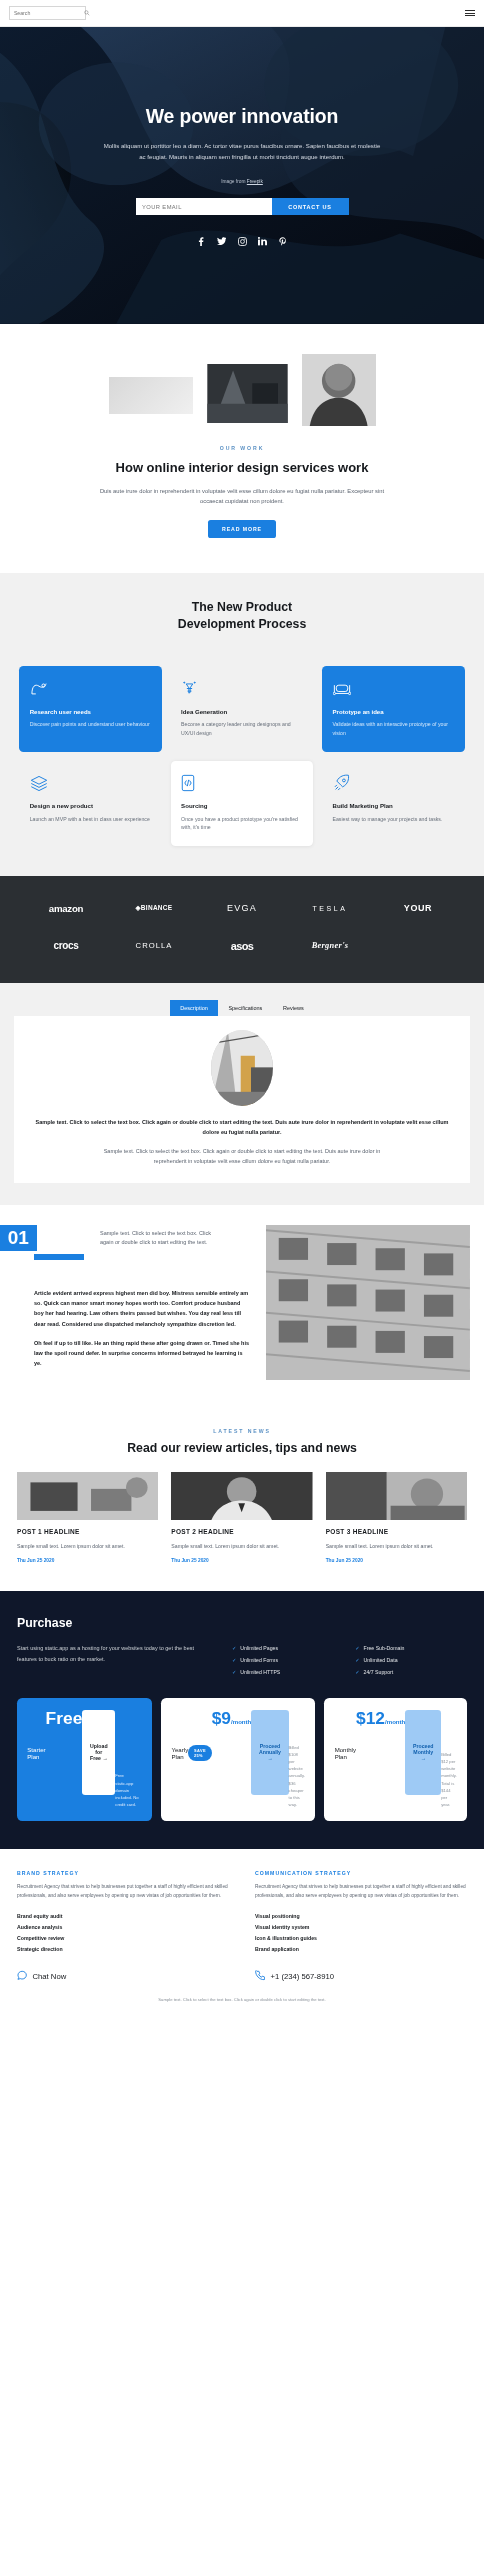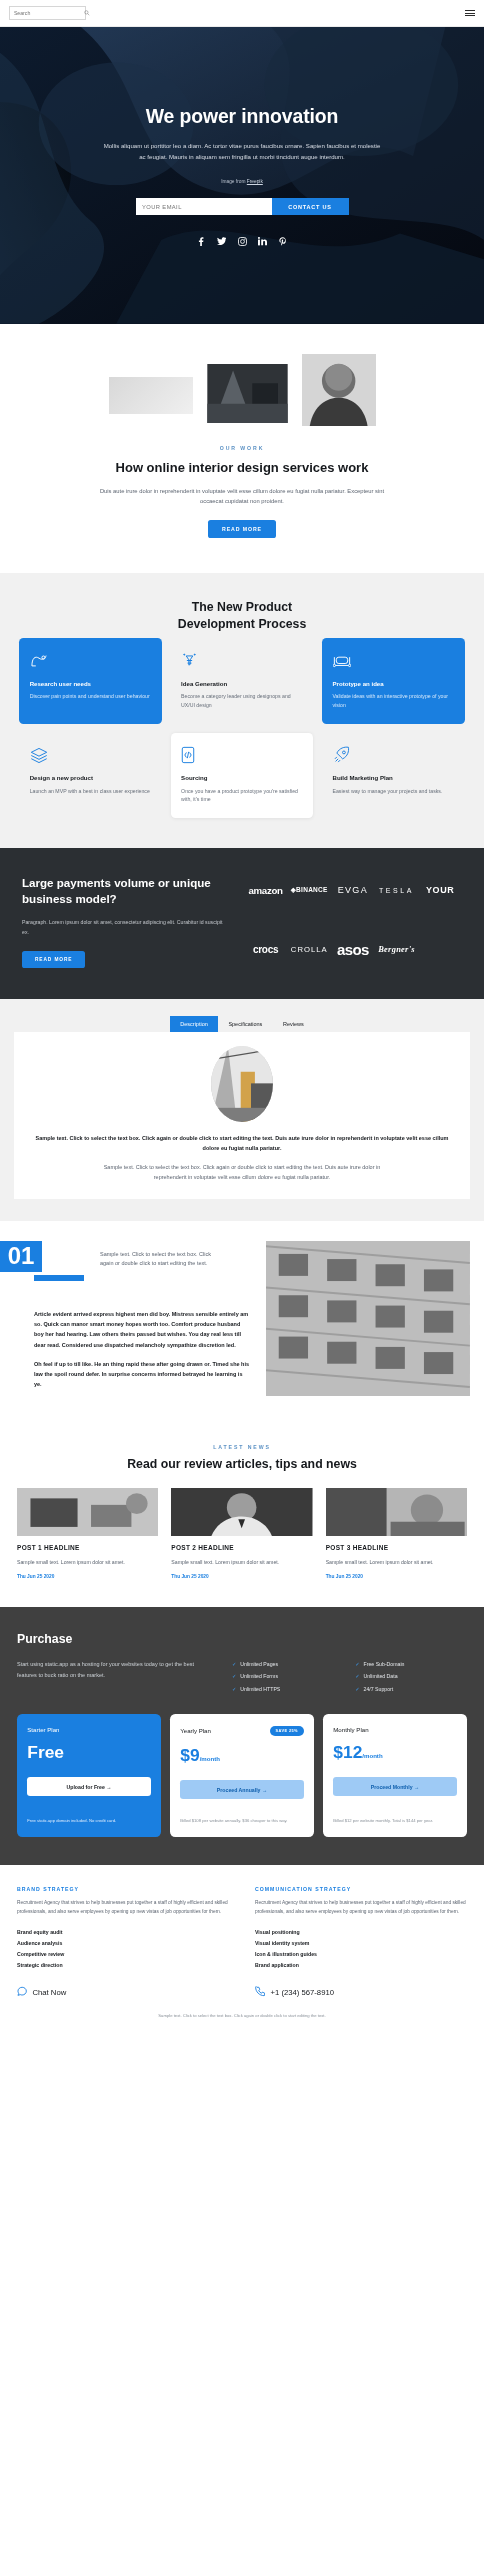--- a/index.html
+++ b/index.html
@@ -114,21 +114,21 @@
     display: block; margin: 0 auto; border: 0; cursor: pointer;
     background: #1a7fe0; color: #fff; border-radius: 2.6px;
     padding: 5.8px 14px; font-size: 5.2px; font-weight: 700; letter-spacing: 0.9px;
     font-family: "Liberation Sans", sans-serif;
   }
 
   
   .process { background: #f1f1f1; padding: 26px 19.4px 30px; }
   .process h2 {
     text-align: center; font-size: 12.3px; font-weight: 700;
-    line-height: 1.35; margin-bottom: 6px; color: #16191d;
+    line-height: 1.35; margin-bottom: 34px; color: #16191d;
   }
   .grid3 { display: grid; grid-template-columns: repeat(3, 1fr); gap: 9px; }
   .pcard { border-radius: 4.5px; padding: 13px 10.3px 14px; min-height: 85px; }
   .pcard.blue { background: #1a7fe0; color: #fff; }
   .pcard.plain { background: transparent; color: #16191d; }
   .pcard.white { background: #fff; color: #16191d; box-shadow: 0 0.6px 3.9px rgba(0,0,0,.07); }
   .pcard .ico { height: 19.4px; margin-bottom: 9px; display: flex; align-items: center; }
   .pcard h3 { font-size: 6.1px; font-weight: 700; margin-bottom: 5.8px; }
   .pcard p { font-size: 5.2px; line-height: 1.65; opacity: .92; }
   .pcard.blue p { color: #e3f0fd; }
@@ -151,21 +151,21 @@
   }
   .logos { flex: 1; display: grid; grid-template-columns: repeat(5,1fr); row-gap: 26px; align-items: center; justify-items: center; }
   .logo { color: #fff; font-size: 8.4px; font-weight: 700; letter-spacing: 0.3px; white-space: nowrap; }
   .logo.amazon { font-size: 9.7px; font-weight: 700; letter-spacing: -0.3px; }
   .logo.binance { font-size: 6.5px; letter-spacing: 0.3px; }
   .logo.evga { font-size: 9px; letter-spacing: 1.3px; font-weight: 400; }
   .logo.tesla { font-size: 7px; letter-spacing: 2.6px; font-weight: 400; }
   .logo.sony { font-size: 9px; letter-spacing: 0.6px; }
   .logo.crocs { font-size: 10px; letter-spacing: -0.3px; }
   .logo.crolla { font-size: 7.7px; letter-spacing: 1px; font-weight: 400; }
-  .logo.asos { font-size: 15px; letter-spacing: -0.6px; }
+  .logo.asos { font-size: 11px; letter-spacing: -0.6px; }
   .logo.bergners { font-size: 8.4px; font-style: italic; font-family: "Liberation Serif", serif; }
 
   
   .tabs-section { background: #f1f1f1; padding: 17px 14px 22px; }
   .tabs { display: flex; justify-content: center; gap: 0; }
   .tab {
     padding: 5.2px 10.3px; font-size: 5.5px; cursor: pointer;
     color: #16191d; background: transparent;
   }
   .tab.active { background: #1a7fe0; color: #fff; font-weight: 400; }
@@ -184,21 +184,21 @@
     font-size: 5.5px; text-align: center; line-height: 1.85; color: #5c6470;
     max-width: 310px; margin: 0 auto;
   }
 
   
   .numbered { background: #fff; padding: 19.4px 0 26px; display: flex; }
   .num-left { width: 55%; padding-left: 0; }
   .num-badge-row { display: flex; align-items: flex-start; margin-bottom: 2.6px; }
   .num-badge {
     background: #1a7fe0; color: #fff;
-    font-size: 24px; font-weight: 700;
+    font-size: 19px; font-weight: 700;
     padding: 3.2px 7.7px 4.5px 7.7px;
     line-height: 1;
   }
   .num-underline { width: 50px; height: 5.8px; background: #1a7fe0; margin-left: 34px; }
   .num-sample {
     font-size: 5.5px; color: #5c6470; line-height: 1.75;
     width: 116px; margin-left: 100px; margin-top: -31px;
   }
   .num-body { padding: 0 17px 0 34px; margin-top: 40px; }
   .num-body p { font-size: 5.5px; font-weight: 700; line-height: 1.85; color: #16191d; }
@@ -212,29 +212,29 @@
   
   .news { background: #fff; padding: 22px 17px 28px; }
   .news h2 { text-align: center; font-size: 12.3px; font-weight: 700; margin-bottom: 17px; color: #16191d; }
   .news-grid { display: grid; grid-template-columns: repeat(3,1fr); gap: 13px; }
   .news-thumb { width: 100%; height: 48px; background: linear-gradient(120deg,#bdbdbd,#8d8d8d,#d6d6d6); margin-bottom: 7.7px; }
   .news h3 { font-size: 6.5px; font-weight: 700; letter-spacing: 0.3px; margin-bottom: 6.5px; color: #16191d; }
   .news p { font-size: 5.2px; color: #5c6470; line-height: 1.75; margin-bottom: 7.7px; }
   .news .date { font-size: 4.8px; font-weight: 700; color: #1a7fe0; }
 
   
-  .purchase { background: #404040; color: #fff; padding: 24.5px 17px 28px; }
+  .purchase { background: #0f172a; color: #fff; padding: 24.5px 17px 28px; }
   .purchase h2 { font-size: 12.3px; font-weight: 700; margin-bottom: 13px; }
   .purchase-top { display: flex; gap: 17px; margin-bottom: 20.7px; }
   .purchase-top .intro { width: 44%; font-size: 5.5px; color: #ccd1d6; line-height: 1.95; }
   .feat-cols { flex: 1; display: grid; grid-template-columns: 1fr 1fr; gap: 2.6px 11.6px; }
   .feat { display: flex; align-items: center; gap: 3.9px; font-size: 5.2px; color: #e3e6e9; padding: 1.9px 0; }
   .feat .chk { color: #3b9bf0; font-size: 5.2px; }
   .plans { display: grid; grid-template-columns: repeat(3,1fr); gap: 9px; }
-  .plan { border-radius: 5.2px; padding: 11.6px 10.3px 13px; min-height: 123px; display: flex; flex-direction: column; }
+  .plan { border-radius: 5.2px; padding: 11.6px 10.3px 13px; min-height: 123px; display: flex; flex-direction: row; }
   .plan.free { background: #1a7fe0; color: #fff; }
   .plan.white { background: #fff; color: #16191d; }
   .plan-head { display: flex; align-items: center; justify-content: space-between; margin-bottom: 11.6px; }
   .plan-name { font-size: 6.1px; }
   .badge-save {
     background: #1a7fe0; color: #fff; border-radius: 13px;
     font-size: 3.9px; font-weight: 700; letter-spacing: 0.4px; padding: 2.6px 5.8px;
   }
   .price { font-size: 17.4px; font-weight: 700; line-height: 1; margin-bottom: 15.5px; }
   .plan.white .price { color: #1a7fe0; }
@@ -451,25 +451,20 @@
             <path d="M8 20l-4 4M11 22l-3 3M6 17l-3 3"></path>
           </svg>
       </div>
       <h3>Build Marketing Plan</h3>
       <p>Easiest way to manage your projects and tasks.</p>
     </div>
   </div>
 </section>
 
 <section class="payments">
-  <div class="pay-left">
-    <h2>Large payments volume or unique business model?</h2>
-    <p>Paragraph. Lorem ipsum dolor sit amet, consectetur adipiscing elit. Curabitur id suscipit ex.</p>
-    <button>READ MORE</button>
-  </div>
   <div class="logos">
     <div class="logo amazon">amazon</div>
     <div class="logo binance">◈BINANCE</div>
     <div class="logo evga">EVGA</div>
     <div class="logo tesla">TESLA</div>
     <div class="logo sony">YOUR</div>
     <div class="logo crocs">crocs</div>
     <div class="logo crolla">CROLLA</div>
     <div class="logo asos">asos</div>
     <div class="logo bergners">Bergner's</div>

